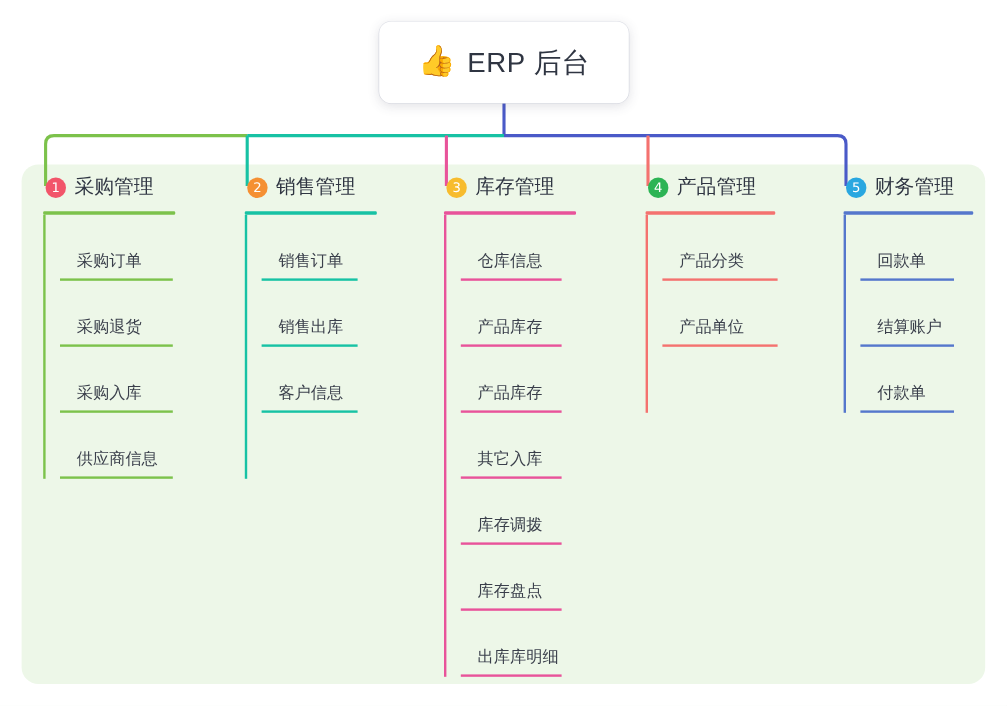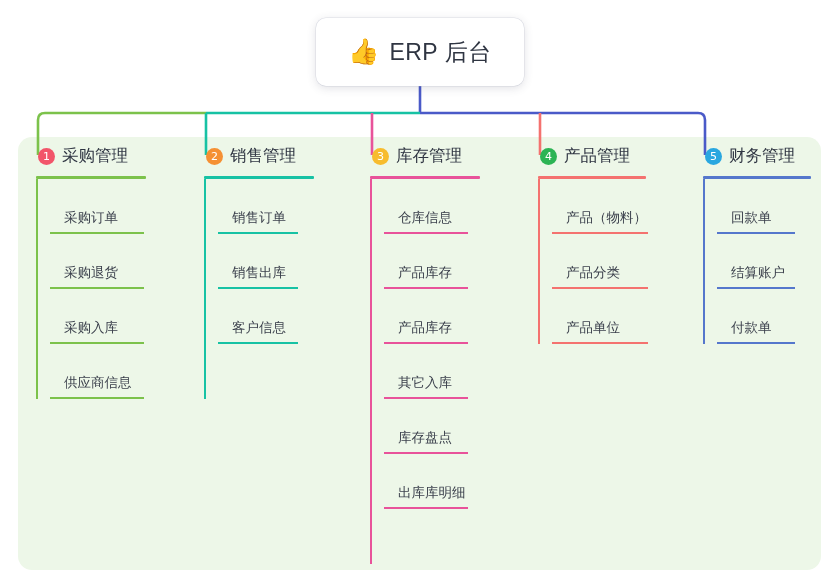--- a/index.html
+++ b/index.html
@@ -222,42 +222,42 @@
           </div>
           <div class="leaf">
             <span class="leaf-text">产品库存</span>
             <div class="leaf-rule" style="background: rgb(232, 83, 154); width: 84px;"></div>
           </div>
           <div class="leaf">
             <span class="leaf-text">其它入库</span>
             <div class="leaf-rule" style="background: rgb(232, 83, 154); width: 84px;"></div>
           </div>
           <div class="leaf">
+            <span class="leaf-text">库存调拨</span>
+            <div class="leaf-rule" style="background: rgb(232, 83, 154); width: 84px;"></div>
+          </div>
+          <div class="leaf">
             <span class="leaf-text">库存盘点</span>
             <div class="leaf-rule" style="background: rgb(232, 83, 154); width: 84px;"></div>
           </div>
           <div class="leaf">
             <span class="leaf-text">出库库明细</span>
             <div class="leaf-rule" style="background: rgb(232, 83, 154); width: 84px;"></div>
           </div>
         </div>
       </div>
       <div class="column" style="left: 538px; width: 108px;">
         <div class="col-head">
           <span class="badge" style="background: rgb(44, 180, 84);">4</span>
           <span class="col-title">产品管理</span>
         </div>
         <div class="head-rule" style="background: rgb(244, 114, 111); width: 108px;"></div>
         <div class="leaf-wrap">
           <div class="spine" style="background: rgb(244, 114, 111); height: 165px;"></div>
           <div class="leaf">
-            <span class="leaf-text">产品（物料）</span>
-            <div class="leaf-rule" style="background: rgb(244, 114, 111); width: 96px;"></div>
-          </div>
-          <div class="leaf">
             <span class="leaf-text">产品分类</span>
             <div class="leaf-rule" style="background: rgb(244, 114, 111); width: 96px;"></div>
           </div>
           <div class="leaf">
             <span class="leaf-text">产品单位</span>
             <div class="leaf-rule" style="background: rgb(244, 114, 111); width: 96px;"></div>
           </div>
         </div>
       </div>
       <div class="column" style="left: 703px; width: 108px;">

